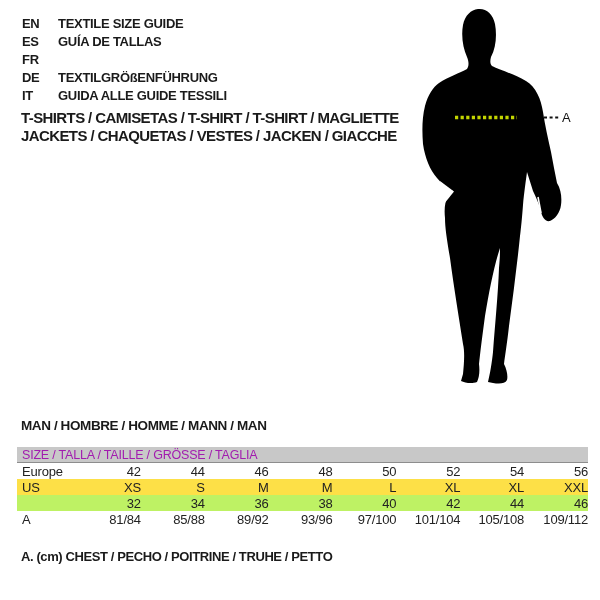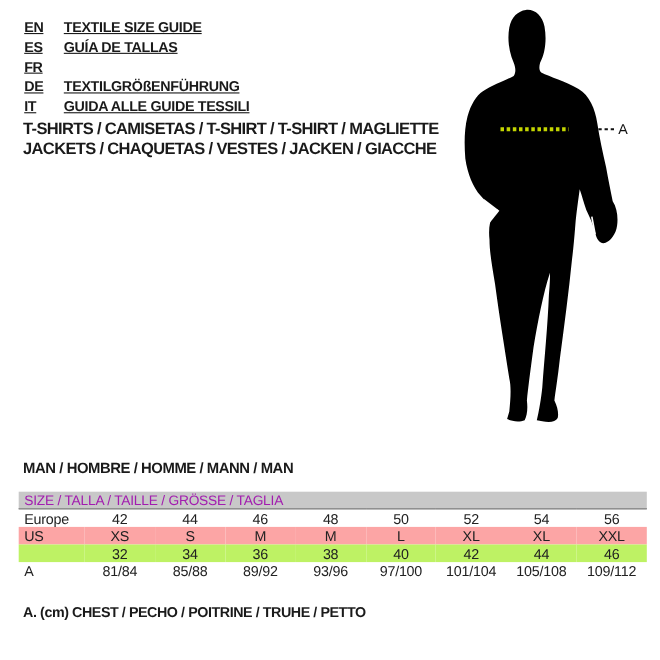--- a/index.html
+++ b/index.html
@@ -2,37 +2,37 @@
 <html><head>
 <meta charset="utf-8">
 <style>
   html,body{margin:0;padding:0;background:#fff;}
   .canvas{
     position:relative;width:600px;height:600px;background:#ffffff;
     font-family:"Liberation Sans", sans-serif;color:#1a1a1a;overflow:hidden;
   }
   
   .langs{position:absolute;left:22px;top:14px;}
-  .lang-row{display:flex;height:18px;align-items:flex-end;text-decoration:underline;}
+  .lang-row{display:flex;height:18px;align-items:center;}
   .lang-row .code{width:36px;font-weight:700;font-size:13px;letter-spacing:-0.3px;}
   .lang-row .lname{font-weight:700;font-size:13px;letter-spacing:-0.3px;white-space:nowrap;}
   
   .garments{position:absolute;left:21px;top:109px;font-weight:700;font-size:15px;
     line-height:18px;letter-spacing:-0.6px;white-space:nowrap;}
   
   .figure-wrap{position:absolute;left:395px;top:0;width:200px;height:400px;}
   .a-label{position:absolute;left:562px;top:110px;font-size:13px;font-weight:400;color:#111;}
   
   .man-title{position:absolute;left:21px;top:418px;font-weight:700;font-size:13.5px;letter-spacing:-0.4px;}
   
   .size-table{position:absolute;left:17px;top:447px;width:571px;border-collapse:collapse;
     table-layout:fixed;font-size:13px;color:#222;letter-spacing:-0.2px;}
   .size-table th{height:15px;text-align:left;padding:0 0 0 5px;font-weight:400;
     font-size:12.5px;color:#a21caf;border-bottom:1px solid #8d8d8d;}
-  .size-table td{height:16px;text-align:center;font-weight:400;padding:0;}
+  .size-table td{height:16px;text-align:right;font-weight:400;padding:0;}
   .size-table td.lbl{text-align:left;padding-left:5px;}
   
   .footnote{position:absolute;left:21px;top:549px;font-weight:700;font-size:13px;letter-spacing:-0.4px;}
 </style>
 </head>
 <body>
 
 <div class="canvas">
 
   <div class="langs">
@@ -109,21 +109,21 @@
           <td class="lbl">Europe</td>
           <td>42</td>
           <td>44</td>
           <td>46</td>
           <td>48</td>
           <td>50</td>
           <td>52</td>
           <td>54</td>
           <td>56</td>
         </tr>
-        <tr style="background: #fca5a5;">
+        <tr style="background: #fde047;">
           <td class="lbl">US</td>
           <td>XS</td>
           <td>S</td>
           <td>M</td>
           <td>M</td>
           <td>L</td>
           <td>XL</td>
           <td>XL</td>
           <td>XXL</td>
         </tr>

